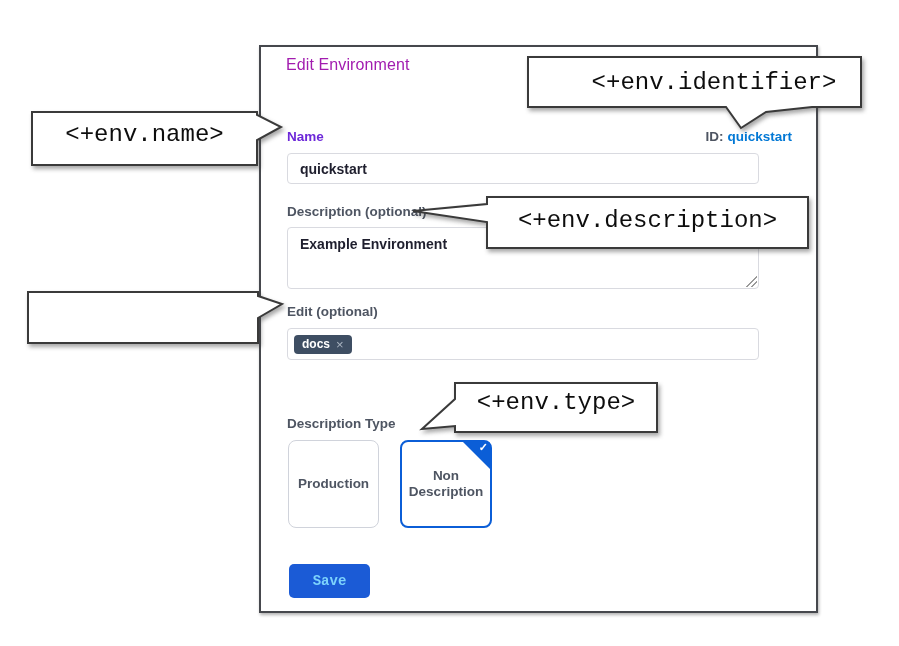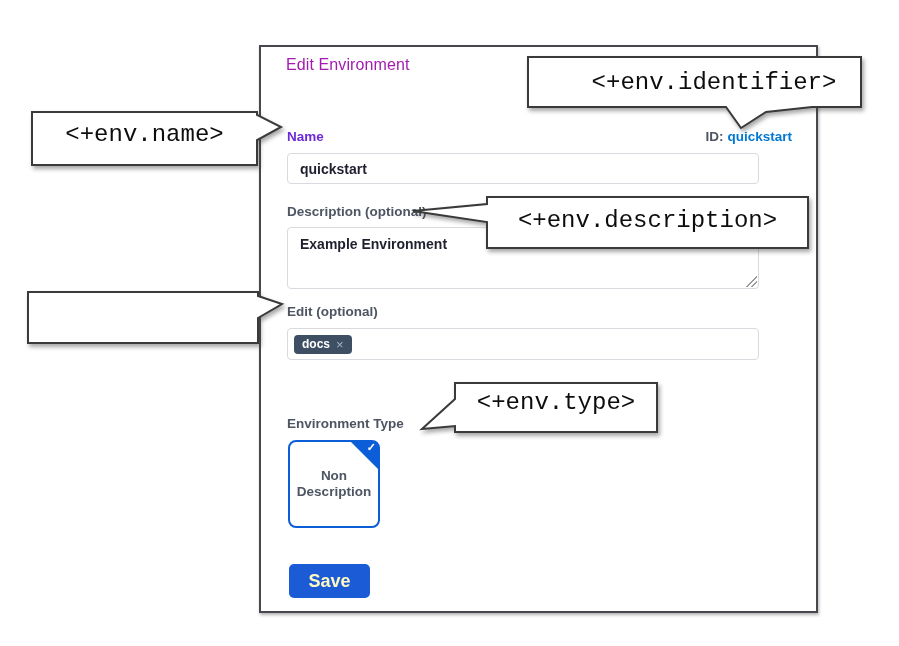--- a/index.html
+++ b/index.html
@@ -79,23 +79,23 @@
     background:#0b5ed7; clip-path:polygon(0 0, 100% 0, 100% 100%);
     border-top-right-radius:6px;
   }
   .corner-check span {
     position:absolute; top:0px; right:3px;
     color:#ffffff; font-size:11px; font-weight:700;
   }
 
   .save-btn {
     position:absolute; left:28px; top:517px; width:81px; height:34px;
-    background:#1b5bd6; color:#fef9c3; border:none; border-radius:5px;
-    font-family:Liberation Sans, sans-serif;
-    font-size:18px; font-weight:600; cursor:pointer;
+    background:#1b5bd6; color:#7dd3fc; border:none; border-radius:5px;
+    font-family:Liberation Mono, monospace;
+    font-size:14px; font-weight:600; cursor:pointer;
   }
 
   
   .callout-svg {
     position:absolute; left:0; top:0; width:899px; height:646px;
     z-index:5; pointer-events:none;
   }
   .callout-svg path {
     fill:#ffffff; stroke:#3a3a3a; stroke-width:2; stroke-linejoin:miter;
     filter:drop-shadow(2px 3px 2px rgba(60,60,60,0.45));
@@ -136,22 +136,25 @@
     </div>
 
     <div class="field-label" style="left:26px; top:257px;">Edit (optional)</div>
     <div class="tags-field">
       <span class="tag-chip">
         <span>docs</span>
         <span class="tag-remove">×</span>
       </span>
     </div>
 
-    <div class="field-label" style="left:26px; top:369px;">Environment Type</div>
+    <div class="field-label" style="left:26px; top:369px;">Description Type</div>
     <div class="cards-row">
+      <div class="type-card">
+        <span>Production</span>
+      </div>
       <div class="type-card selected">
         <div class="corner-check">
           <span>✓</span>
         </div>
         <span>Non Description</span>
       </div>
     </div>
 
     <button class="save-btn">Save</button>
   </div>

